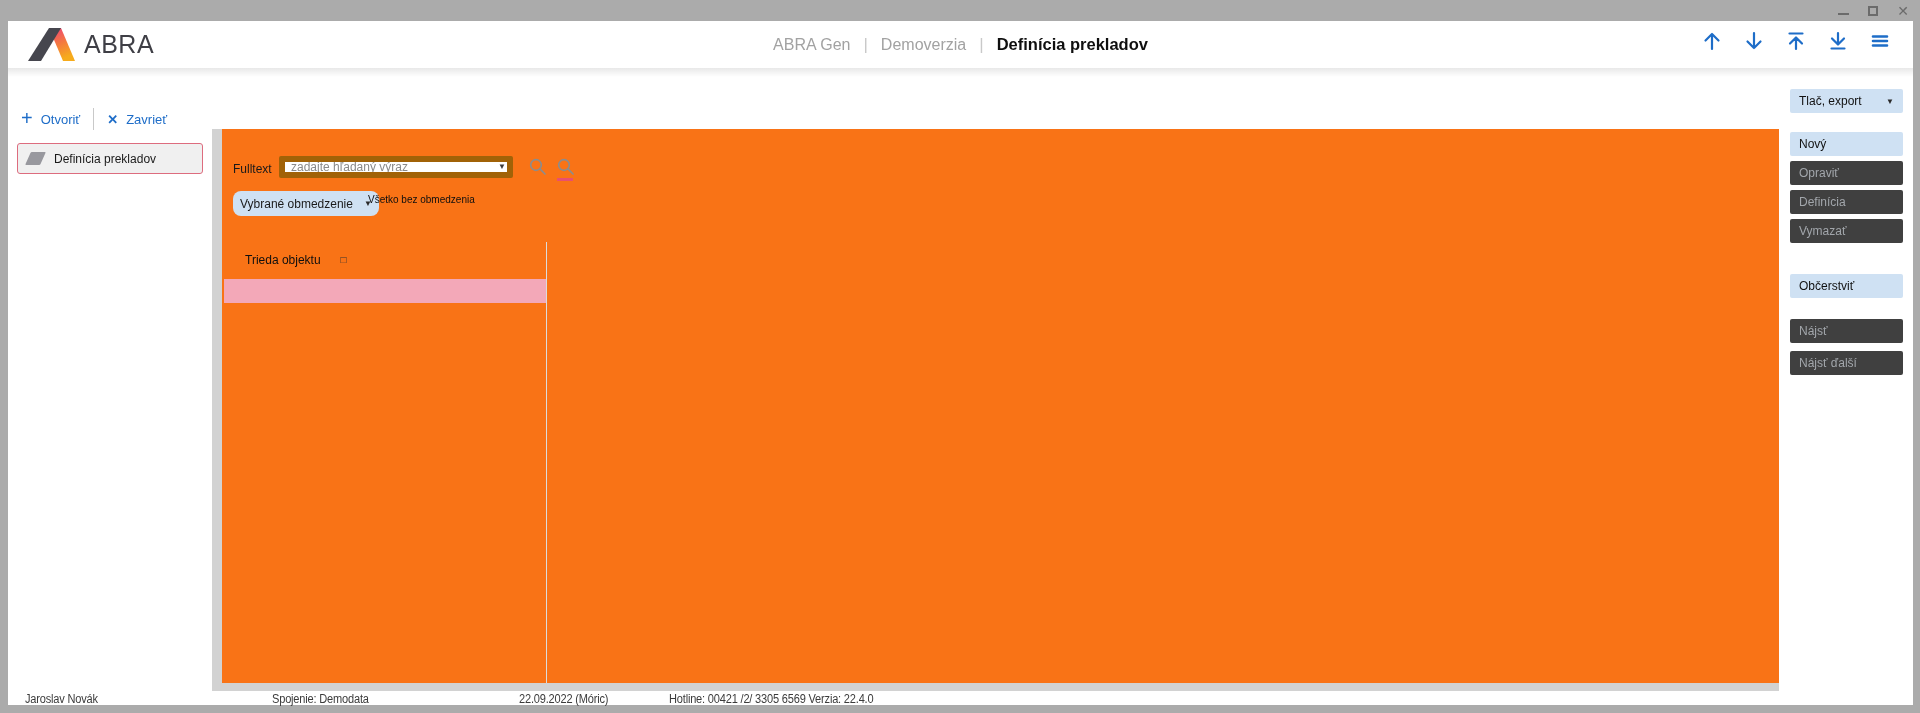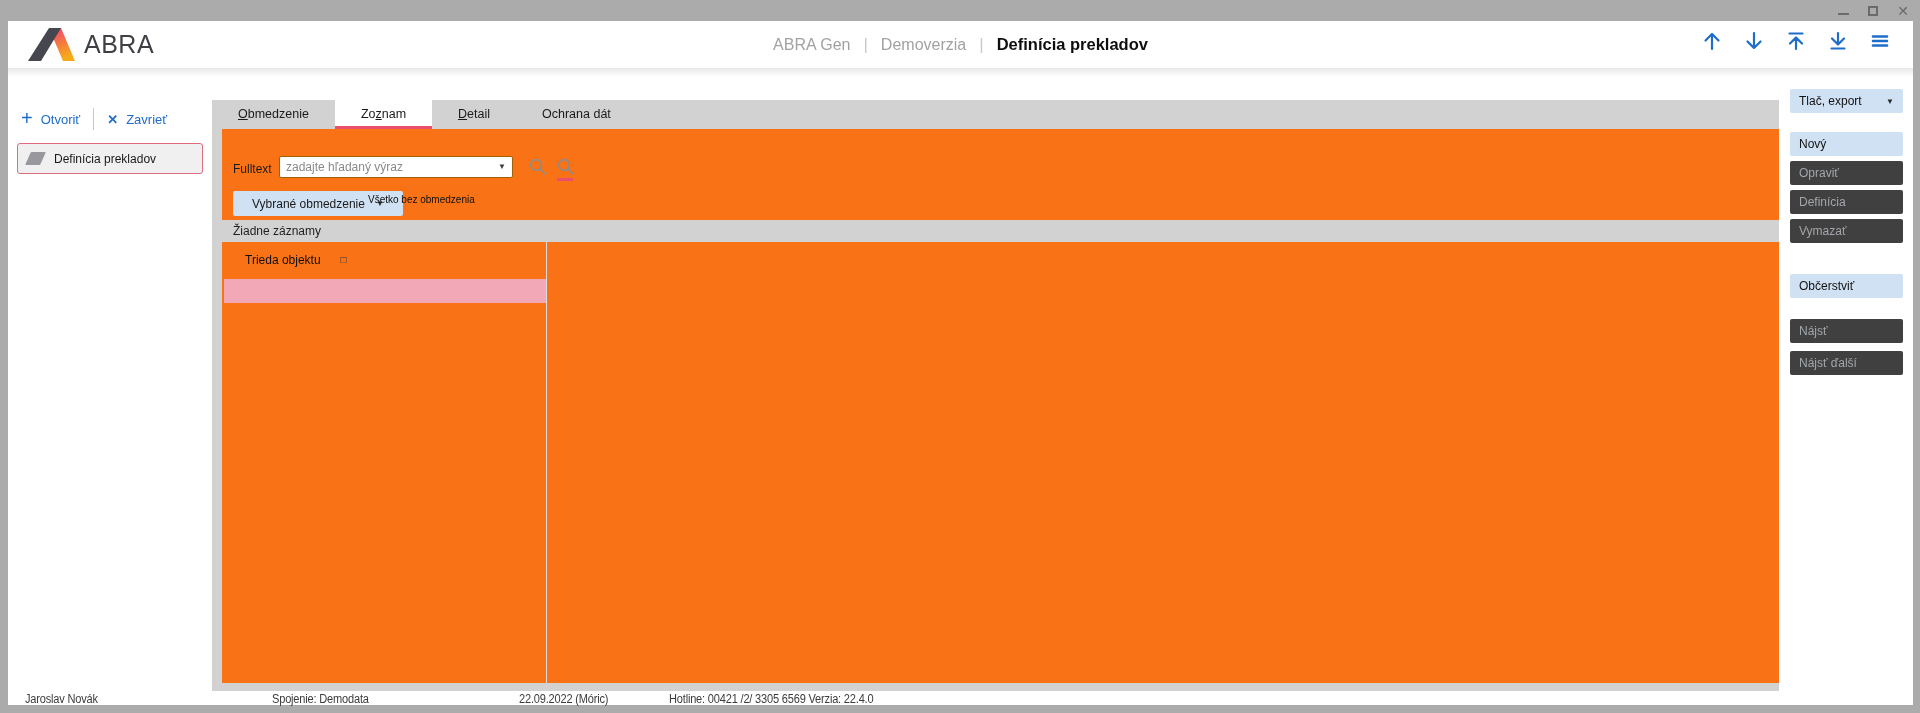--- a/index.html
+++ b/index.html
@@ -41,28 +41,28 @@
   .main-panel{position:absolute;left:204px;top:79px;width:1567px;height:591px}
   .tab-bar{position:absolute;top:0;left:0;right:0;height:29px;background:#d2d2d2;display:flex}
   .tab{height:29px;line-height:29px;padding:0 26px;font-size:12.5px;color:#1a1a1a;cursor:pointer;white-space:nowrap}
   .tab.active{background:#fff;box-shadow:inset 0 -3px 0 #e8506e}
   .tab .ak{text-decoration:underline}
   .gutter-left{position:absolute;left:0;top:29px;width:10px;bottom:0;background:#d2d2d2}
   .gutter-bottom{position:absolute;left:0;right:0;bottom:0;height:8px;background:#d2d2d2}
   .content{position:absolute;left:10px;top:29px;right:0;bottom:8px;background:#f97316}
 
   .ft-label{position:absolute;left:11px;top:33px;font-size:12px;color:#1a1a1a}
-  .ft-input{position:absolute;left:57px;top:27px;width:234px;height:22px;border:1px solid #a16207;border-radius:2px;font-family:"Liberation Sans",sans-serif;font-size:12px;padding:0 20px 0 6px;color:#222;outline:none}
+  .ft-input{position:absolute;left:57px;top:27px;width:234px;height:22px;border:6px solid #a16207;border-radius:2px;font-family:"Liberation Sans",sans-serif;font-size:12px;padding:0 20px 0 6px;color:#222;outline:none}
   .ft-input::placeholder{color:#8a8a8a;opacity:1}
   .combo-arrow{position:absolute;left:276px;top:33px;font-size:8px;color:#3c3c3c;pointer-events:none}
   .search-1{position:absolute;left:306px;top:28px;cursor:pointer}
   .search-2{position:absolute;left:334px;top:28px;cursor:pointer}
   .search-2-underline{position:absolute;left:335px;top:49px;width:16px;height:3px;background:#e8506e}
 
-  .filter-btn{position:absolute;left:11px;top:62px;height:25px;background:#cfe1f3;border-radius:2px;display:flex;align-items:center;gap:11px;padding:0 19px;font-size:12px;color:#1a1a1a;cursor:pointer;white-space:nowrap}
+  .filter-btn{position:absolute;left:11px;top:62px;height:25px;background:#cfe1f3;border-radius:8px;display:flex;align-items:center;gap:11px;padding:0 7px;font-size:12px;color:#1a1a1a;cursor:pointer;white-space:nowrap}
   .filter-btn .dd{font-size:8px;color:#2a2a2a}
   .filter-value{position:absolute;left:146px;top:65px;font-size:10px;font-weight:400;color:#0f0f0f;white-space:nowrap}
 
   .info-bar{position:absolute;left:0;right:0;top:91px;height:22px;background:#d2d2d2;line-height:22px;padding-left:11px;font-size:12px;color:#1f1f1f}
 
   .col-header{position:absolute;left:23px;top:124px;display:flex;align-items:center;gap:20px;font-size:12px;color:#0f0f0f;cursor:pointer}
   .sort-sq{font-size:10px;color:#333;line-height:1}
   .col-divider{position:absolute;left:324px;top:113px;bottom:0;width:1px;background:#dcdcdc}
   .sel-row{position:absolute;left:2px;top:150px;width:322px;height:24px;background:#f3a8b8;cursor:pointer}
 
@@ -142,26 +142,20 @@
       <span class="lp-x">✕</span>
       <span>Zavrieť</span>
     </span>
   </div>
   <div class="lp-item">
     <span class="pgram"></span>
     <span class="lp-item-label">Definícia prekladov</span>
   </div>
 
   <div class="main-panel">
-    <div class="tab-bar">
-      <div class="tab"><span></span><span class="ak">O</span><span>bmedzenie</span></div>
-      <div class="tab active"><span>Zo</span><span class="ak">z</span><span>nam</span></div>
-      <div class="tab"><span></span><span class="ak">D</span><span>etail</span></div>
-      <div class="tab"><span>Ochrana dát</span><span class="ak"></span><span></span></div>
-    </div>
     <div class="gutter-left"></div>
     <div class="gutter-bottom"></div>
 
     <div class="content">
       <span class="ft-label">Fulltext</span>
       <input class="ft-input" type="text" placeholder="zadajte hľadaný výraz" style="">
       <span class="combo-arrow">▼</span>
       <svg class="search-1" width="19" height="19" viewBox="0 0 19 19" fill="none" stroke="#8c8c8c" stroke-width="1.7" stroke-linecap="round">
           <circle cx="8" cy="8" r="5.3"></circle>
           <path d="M12.2 12.2 L17 17"></path>
@@ -171,23 +165,20 @@
           <path d="M12.2 12.2 L17 17"></path>
         </svg>
       <span class="search-2-underline"></span>
 
       <div class="filter-btn">
         <span>Vybrané obmedzenie</span>
         <span class="dd">▼</span>
       </div>
       <span class="filter-value">Všetko bez obmedzenia</span>
 
-      <div class="info-bar">
-        <span>Žiadne záznamy</span>
-      </div>
 
       <div class="col-header">
         <span>Trieda objektu</span>
         <span class="sort-sq">□</span>
       </div>
       <div class="col-divider"></div>
       <div class="sel-row"></div>
     </div>
   </div>
 

